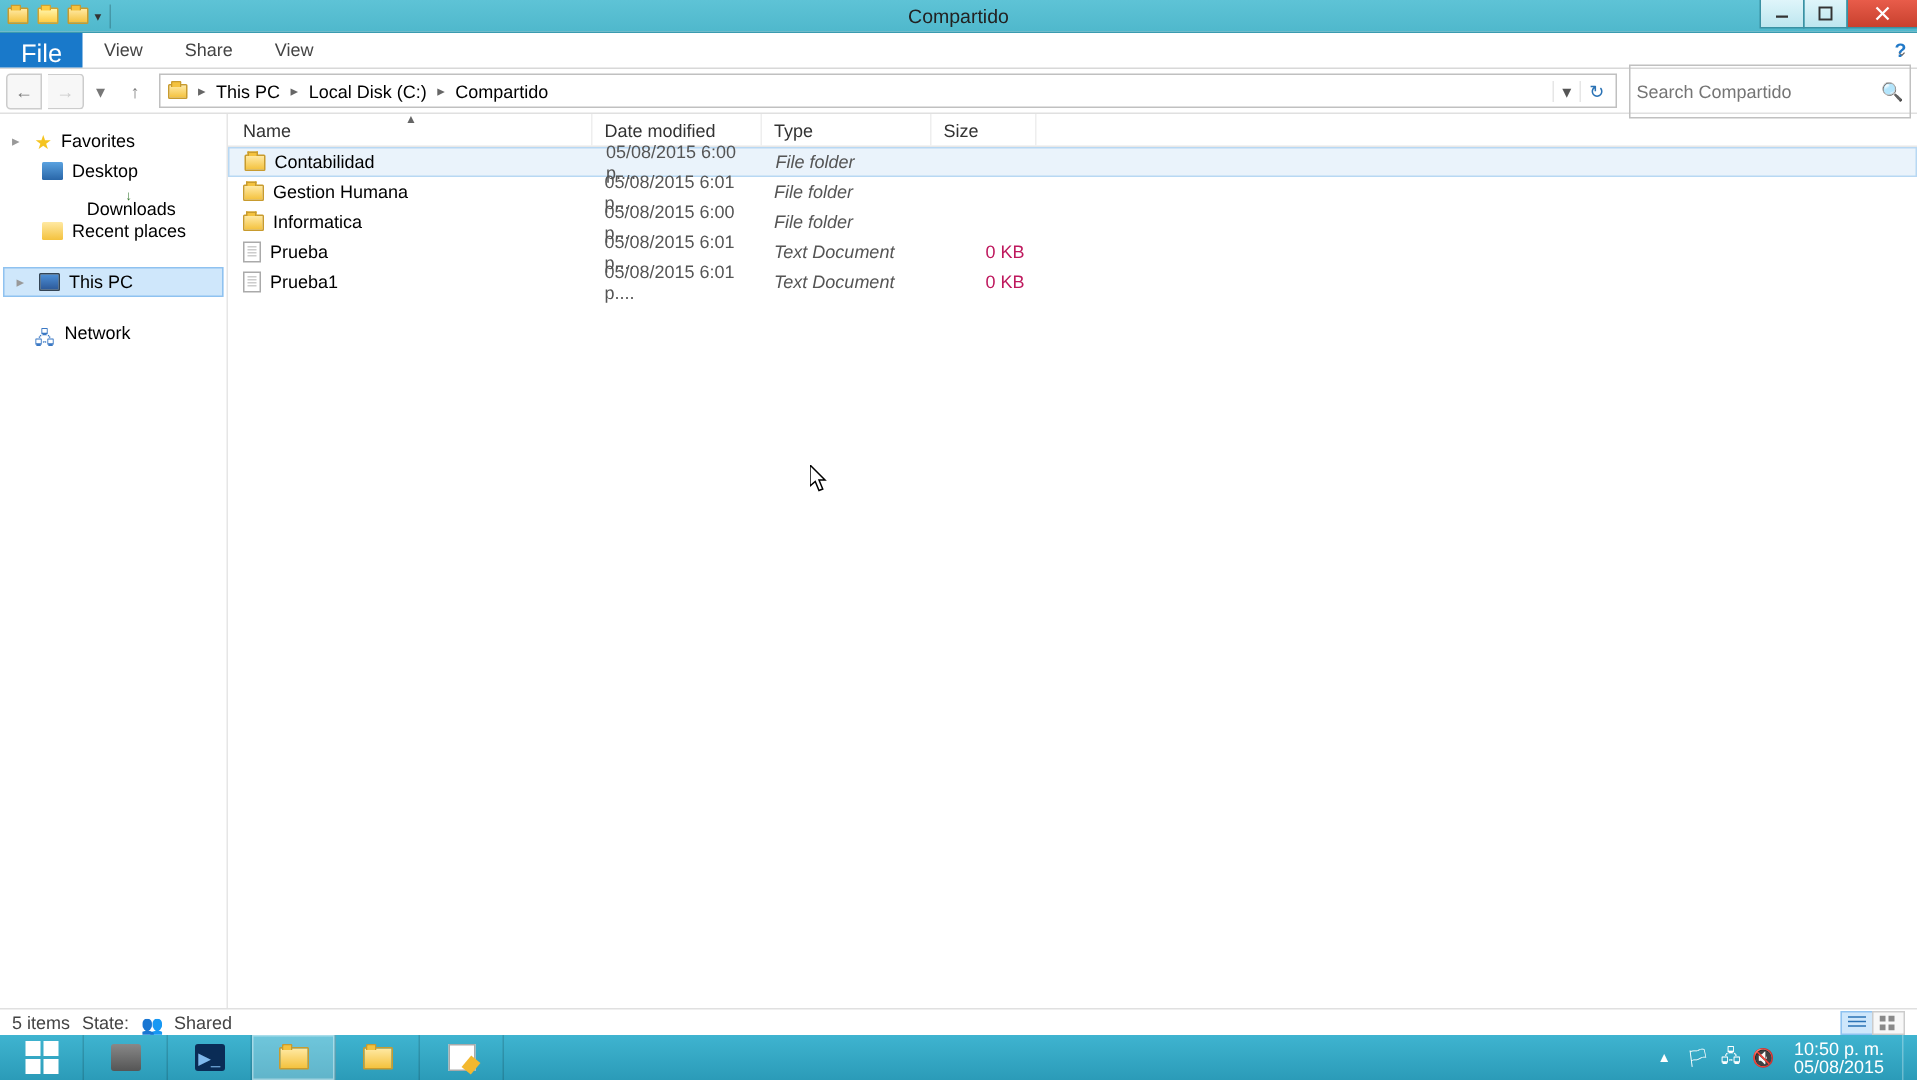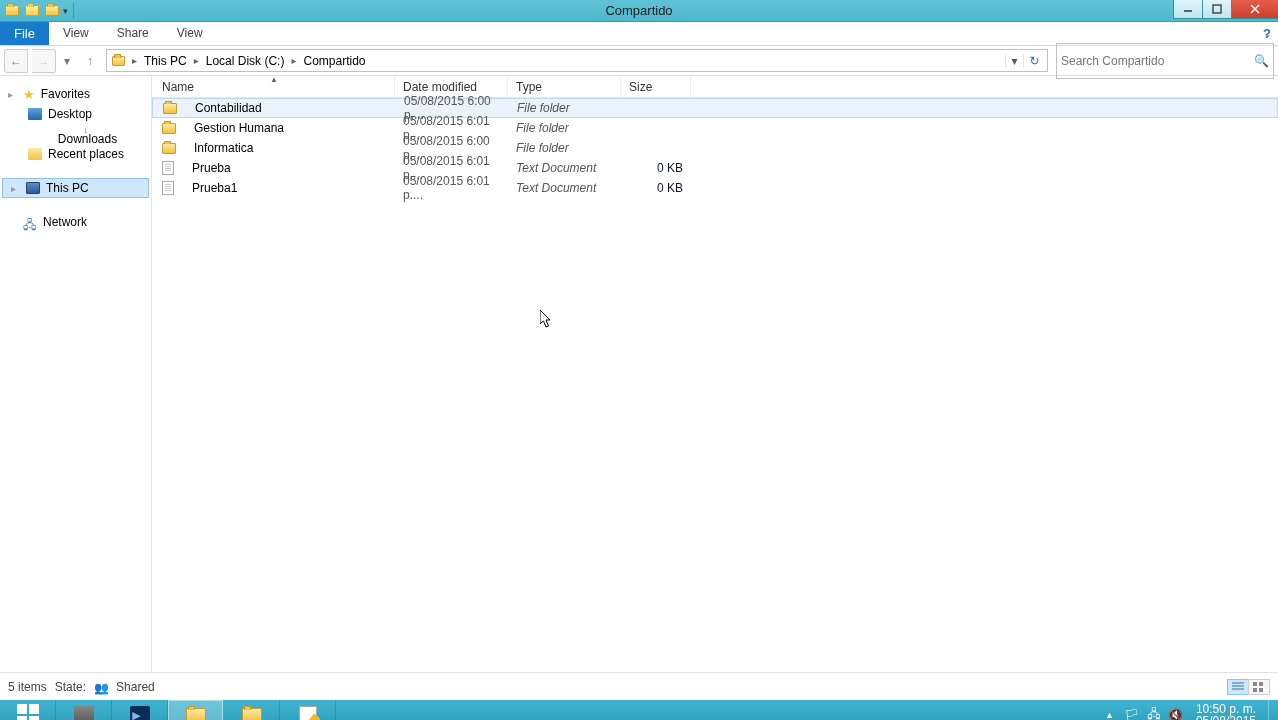--- a/index.html
+++ b/index.html
@@ -15,37 +15,37 @@
 .qat-drop { font-size:9px; color:#333; }
 .title-text { position: absolute; left: 50%; transform: translateX(-50%); color: #222; font-size: 13px; }
 .win-controls { margin-left: auto; display: flex; height: 100%; }
 .win-btn { width: 30px; height: 20px; display:flex; align-items:center; justify-content:center; border:1px solid #3a91a3; margin-top:-1px; margin-right:-1px; background:linear-gradient(#dff5fa,#bde6ef); }
 .win-btn.close { background: linear-gradient(#e85c4a,#c8412e); color:#fff; width:48px; }
 .win-btn svg { width:10px; height:10px; }
 .help-icon { width:18px; height:18px; margin:0 4px; color:#2179c8; font-weight:bold; border-radius:50%; display:flex; align-items:center; justify-content:center; font-size:13px; }
 
 
 .ribbon-tabs { height: 24px; background: #fff; border-bottom: 1px solid #d8d8d8; display:flex; align-items:stretch; position:relative; }
-.file-tab { background:#1979ca; color:#fff; padding: 4px 14px; font-size:13px; }
+.file-tab { background:#1979ca; color:#fff; padding: 4px 14px; font-size:17px; }
 .rtab { padding:4px 14px; color:#444; }
 .rib-drop { position:absolute; right:6px; top:6px; color:#666; font-size:10px; }
 
 
 .navbar { height: 30px; border-bottom:1px solid #e0e0e0; display:flex; align-items:center; padding: 0 4px; gap:4px; background:#fff; }
 .nav-btn { width:24px; height:24px; border:1px solid #ccc; border-radius:2px; display:flex; align-items:center; justify-content:center; color:#777; background:#f7f7f7; }
 .nav-btn.back { border-radius: 3px 0 0 3px; }
 .nav-btn.fwd { border-radius: 0 3px 3px 0; border-left:none; }
 .nav-drop { width:14px; display:flex; align-items:center; justify-content:center; color:#777; }
 .addr-box { flex:1; height:23px; border:1px solid #c0c0c0; display:flex; align-items:center; padding:0 2px; background:#fff; position:relative; }
 .crumb { display:flex; align-items:center; padding:0 3px; height:100%; }
 .crumb-arrow { color:#666; font-size:10px; padding:0 4px; }
 .addr-right { margin-left:auto; display:flex; align-items:center; }
 .addr-drop { width:18px; text-align:center; color:#555; border-left:1px solid #e6e6e6; height:100%; display:flex; align-items:center; justify-content:center; }
 .refresh { width:22px; text-align:center; color:#2a72b5; border-left:1px solid #e6e6e6; height:100%; display:flex; align-items:center; justify-content:center; }
-.search-box { width:218px; height:23px; border:1px solid #c0c0c0; margin-left:4px; display:flex; align-items:center; padding:17px 4px; color:#888; position:relative; }
+.search-box { width:188px; height:23px; border:1px solid #c0c0c0; margin-left:4px; display:flex; align-items:center; padding:17px 4px; color:#888; position:relative; }
 .search-box input { border:none; outline:none; width:100%; color:#888; font-size:12px; }
 .search-ico { position:absolute; right:4px; color:#888; }
 
 
 .main { display:flex; height: calc(100% - 22px - 24px - 30px - 18px - 30px); background:#fff; }
 .nav-pane { width:152px; border-right:1px solid #e6e6e6; padding-top:8px; }
 .tree-item { display:flex; align-items:center; padding:2px 4px 2px 14px; gap:6px; height:20px; }
 .tree-item.sel { background:#cfe7fb; border:1px solid #8fc2f0; margin:0 2px; padding-left:12px; }
 .tree-item.root { padding-left:8px; }
 .tree-item .expand { width:9px; color:#999; font-size:10px; }
@@ -63,36 +63,36 @@
 .file-area { flex:1; position:relative; }
 .col-headers { height:22px; border-bottom:1px solid #e8e8e8; display:flex; align-items:center; }
 .col { padding:0 8px; color:#333; border-right:1px solid #eee; height:100%; display:flex; align-items:center; position:relative; }
 .col.name { width:243px; padding-left:10px; }
 .col.date { width:113px; }
 .col.type { width:113px; }
 .col.size { width:70px; justify-content:flex-start; }
 .sort-ind { position:absolute; top:-1px; left:50%; transform:translateX(-50%); font-size:8px; color:#666; }
 .row { height:20px; display:flex; align-items:center; }
 .row.hover { background:#eaf3fb; border:1px solid #b8d8f3; margin:0; }
-.rcell { padding:0 8px; display:flex; align-items:center; gap:18px; }
+.rcell { padding:0 8px; display:flex; align-items:center; gap:6px; }
 .rcell.name { width:243px; padding-left:10px; }
 .rcell.date { width:113px; color:#555; }
 .rcell.type { width:113px; color:#555;font-style:italic; }
-.rcell.size { width:70px; color:#0f172a; justify-content:flex-end; }
+.rcell.size { width:70px; color:#be185d; justify-content:flex-end; }
 .file-ico { width:14px; height:11px; }
 .file-ico.folder { background:linear-gradient(#ffe9a3,#f4c23e); border:1px solid #c89b2e; border-radius:1px; position:relative; }
 .file-ico.folder::before { content:''; position:absolute; top:-3px; left:1px; width:5px; height:2px; background:#f4c23e; border:1px solid #c89b2e; border-bottom:none; }
 .file-ico.txt { width:12px; height:14px; background:#fff; border:1px solid #aaa; position:relative; }
 .file-ico.txt::before { content:''; position:absolute; top:2px; left:2px; right:2px; height:1px; background:#ccc; box-shadow:0 2px #ccc, 0 4px #ccc, 0 6px #ccc; }
 
 .cursor { position:absolute; left:388px; top:234px; pointer-events:none; }
 .cursor svg { width:14px; height:20px; }
 
 
-.statusbar { height:28px; border-top:1px solid #e0e0e0; display:flex; align-items:center; padding:0 8px; font-size:11px; color:#444; gap:8px; }
+.statusbar { height:18px; border-top:1px solid #e0e0e0; display:flex; align-items:center; padding:0 8px; font-size:11px; color:#444; gap:8px; }
 .people-ico { width:14px; height:12px; display:inline-flex; color:#3a7a34; }
 .view-toggle { margin-left:auto; display:flex; }
 .vt-btn { width:22px; height:16px; border:1px solid #ccc; margin-left:-1px; display:flex; align-items:center; justify-content:center; background:#f7f7f7; }
 .vt-btn.active { background:#cfe7fb; border-color:#8fc2f0; }
 
 
 .taskbar { height:30px; background:linear-gradient(#3fb4d0,#2b9bb8); display:flex; align-items:center; }
 .tb-btn { width:56px; height:30px; border-right:1px solid rgba(0,0,0,0.15); display:flex; align-items:center; justify-content:center; }
 .tb-btn.active { background:rgba(255,255,255,0.25); box-shadow:inset 0 0 0 1px rgba(255,255,255,0.4); }
 .start-ico { width:22px; height:22px; display:grid; grid-template-columns:1fr 1fr; grid-template-rows:1fr 1fr; gap:2px; }

